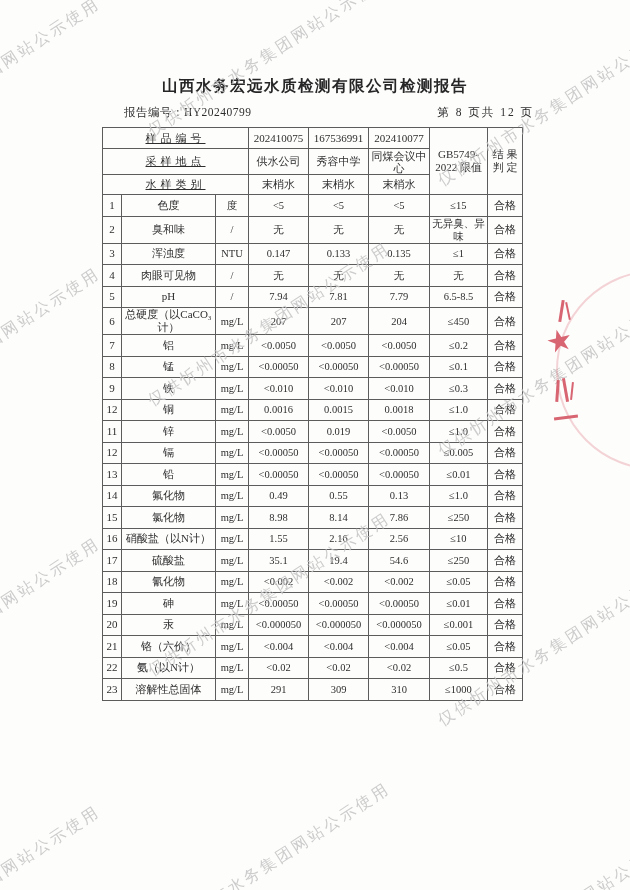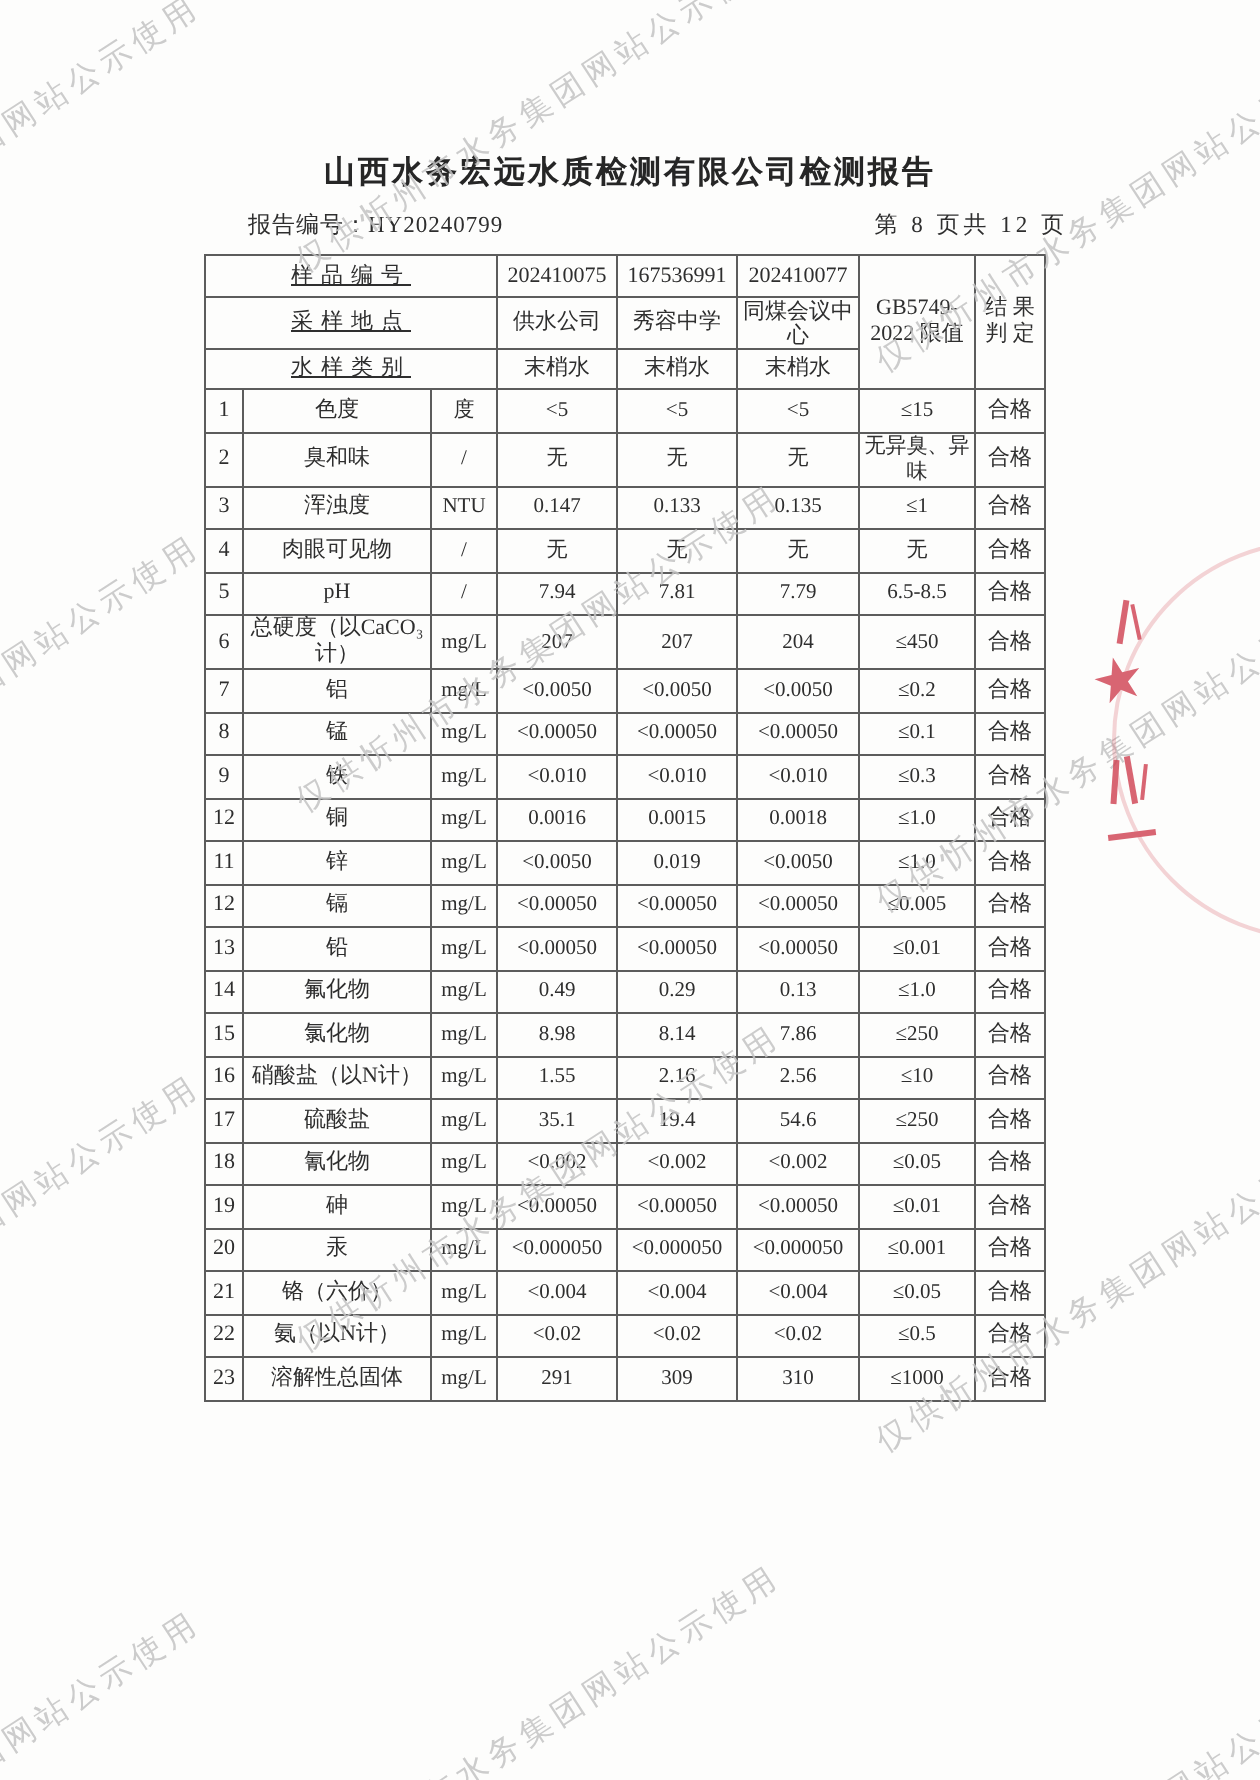--- a/index.html
+++ b/index.html
@@ -251,21 +251,21 @@
           <td class="small">&lt;0.00050</td>
           <td class="small">&lt;0.00050</td>
           <td class="small">≤0.01</td>
           <td>合格</td>
         </tr>
         <tr>
           <td>14</td>
           <td class="name">氟化物</td>
           <td class="unit">mg/L</td>
           <td class="small">0.49</td>
-          <td class="small">0.29</td>
+          <td class="small">0.55</td>
           <td class="small">0.13</td>
           <td class="small">≤1.0</td>
           <td>合格</td>
         </tr>
         <tr>
           <td>15</td>
           <td class="name">氯化物</td>
           <td class="unit">mg/L</td>
           <td class="small">8.98</td>
           <td class="small">8.14</td>

